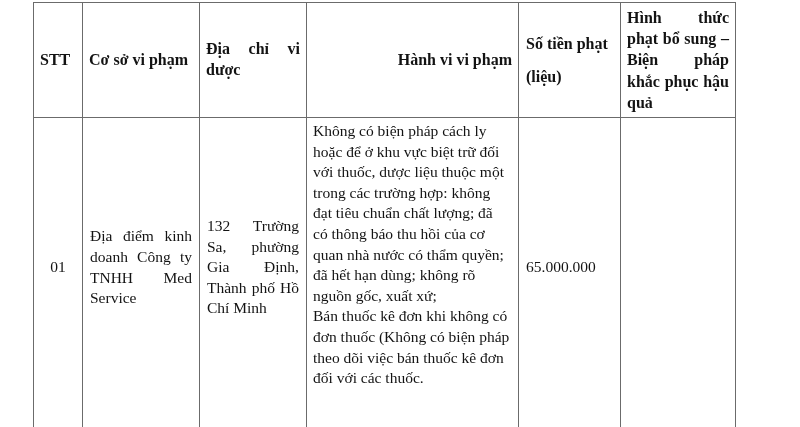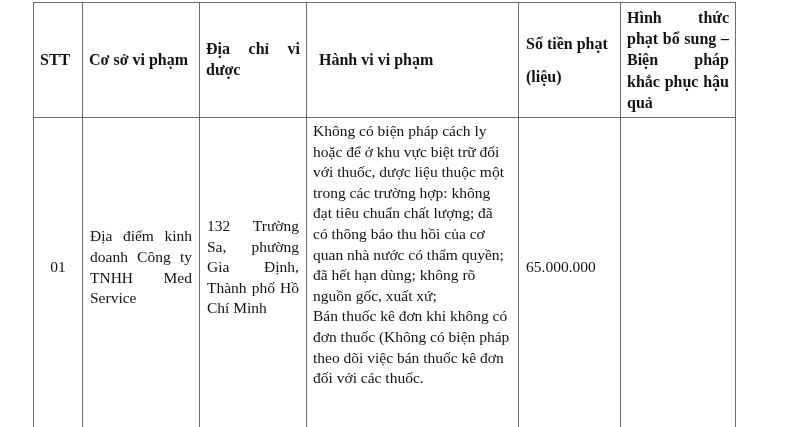--- a/index.html
+++ b/index.html
@@ -36,21 +36,21 @@
     font-size: 16px;
     line-height: 1.3;
     padding: 4px 6px;
     vertical-align: middle;
     text-align: left;
     margin-left: 37px;
   }
   th.h-stt  { text-align: left; }
   th.h-coso { text-align: left; }
   th.h-diachi { text-align: justify; }
-  th.h-hanhvi { text-align: left; padding-left: 12px; }
+  th.h-hanhvi { text-align: right; padding-left: 12px; }
   th.h-sotien {
     white-space: pre-line;
     line-height: 33px;
     padding-left: 7px;
   }
   th.h-hinhthuc {
     text-align: justify;
     line-height: 1.32;
     vertical-align: middle;
   }

